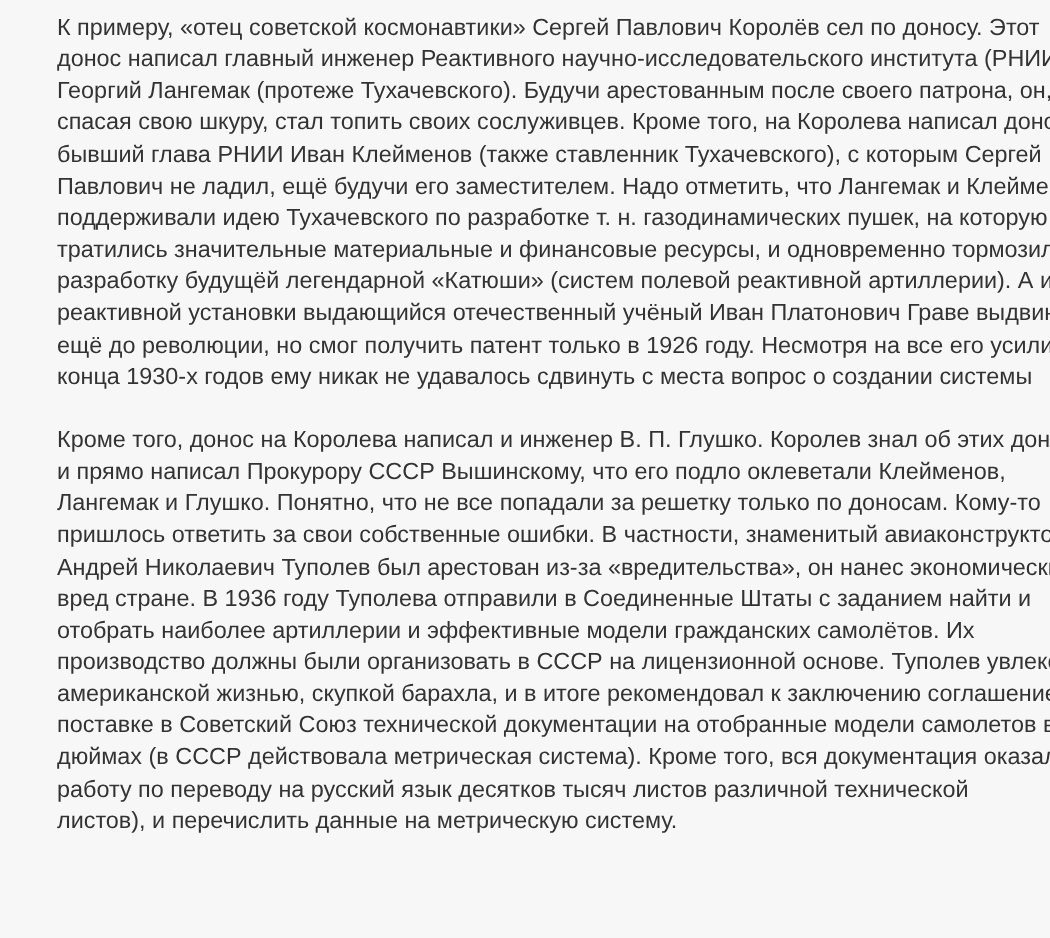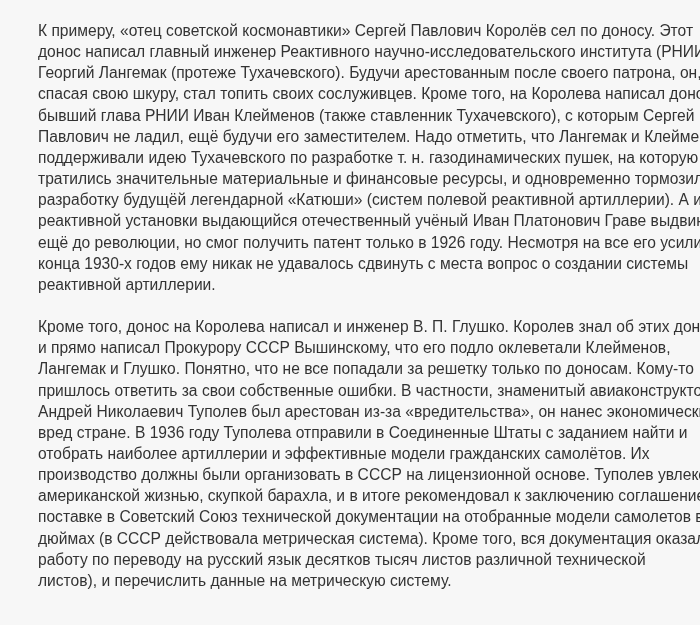--- a/index.html
+++ b/index.html
@@ -17,21 +17,21 @@
       position: absolute;
       left: 38px;
       top: 4px;
       width: 655px;
       font-family: "Liberation Sans", sans-serif;
       font-size: 15.6px;
       line-height: 21.15px;
       color: #333333;
     }
     .para {
-      margin: 16px 0 21px 0;
+      margin: 4px 0 21px 0;
     }
     .line {
       display: block;
       white-space: nowrap;
     }
   </style>
 </head>
 <body>
 
 <div class="article">
@@ -41,21 +41,20 @@
     <span class="line">Георгий Лангемак (протеже Тухачевского). Будучи арестованным после своего патрона, он,</span>
     <span class="line">спасая свою шкуру, стал топить своих сослуживцев. Кроме того, на Королева написал донос и</span>
     <span class="line">бывший глава РНИИ Иван Клейменов (также ставленник Тухачевского), с которым Сергей</span>
     <span class="line">Павлович не ладил, ещё будучи его заместителем. Надо отметить, что Лангемак и Клейменов</span>
     <span class="line">поддерживали идею Тухачевского по разработке т. н. газодинамических пушек, на которую</span>
     <span class="line">тратились значительные материальные и финансовые ресурсы, и одновременно тормозили</span>
     <span class="line">разработку будущёй легендарной «Катюши» (систем полевой реактивной артиллерии). А идею</span>
     <span class="line">реактивной установки выдающийся отечественный учёный Иван Платонович Граве выдвинул</span>
     <span class="line">ещё до революции, но смог получить патент только в 1926 году. Несмотря на все его усилия до</span>
     <span class="line">конца 1930-х годов ему никак не удавалось сдвинуть с места вопрос о создании системы</span>
-    <span class="line">реактивной артиллерии.</span>
   </p>
   <p class="para">
     <span class="line">Кроме того, донос на Королева написал и инженер В. П. Глушко. Королев знал об этих доносах</span>
     <span class="line">и прямо написал Прокурору СССР Вышинскому, что его подло оклеветали Клейменов,</span>
     <span class="line">Лангемак и Глушко. Понятно, что не все попадали за решетку только по доносам. Кому-то</span>
     <span class="line">пришлось ответить за свои собственные ошибки. В частности, знаменитый авиаконструктор</span>
     <span class="line">Андрей Николаевич Туполев был арестован из-за «вредительства», он нанес экономический</span>
     <span class="line">вред стране. В 1936 году Туполева отправили в Соединенные Штаты с заданием найти и</span>
     <span class="line">отобрать наиболее артиллерии и эффективные модели гражданских самолётов. Их</span>
     <span class="line">производство должны были организовать в СССР на лицензионной основе. Туполев увлекся</span>

